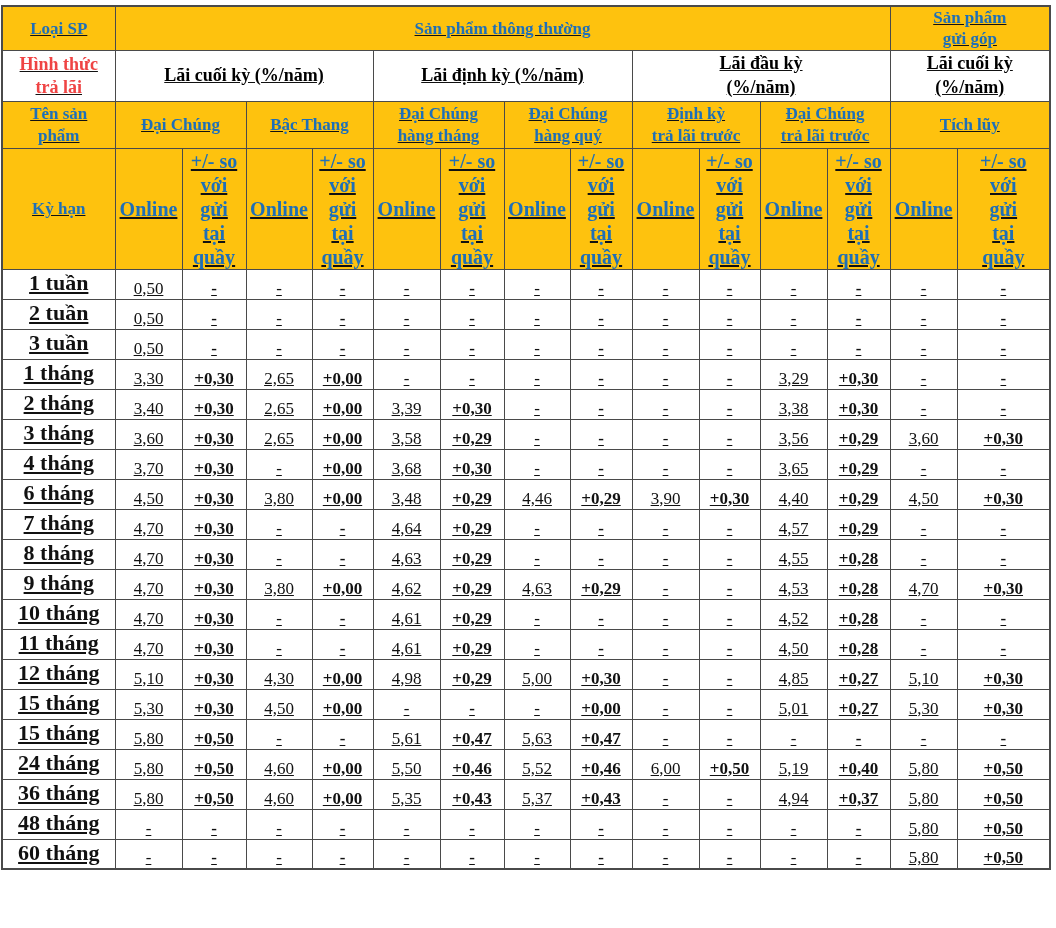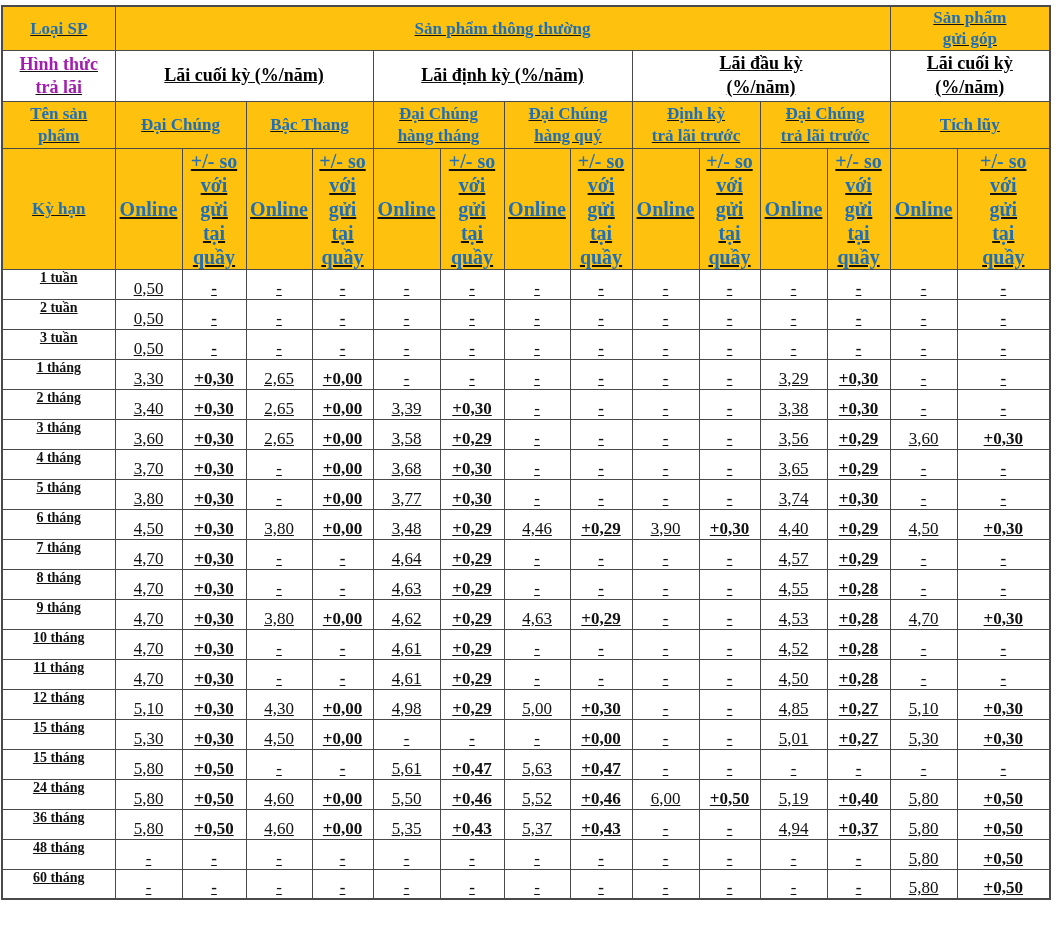--- a/index.html
+++ b/index.html
@@ -62,21 +62,21 @@
     vertical-align: middle;
   }
   th.sub {
     font-size: 20px;
     line-height: 1.2;
   }
   
   tr.datarow { height: 30px; background: #ffffff; }
   td.term {
     font-weight: bold;
-    font-size: 14px;
+    font-size: 22px;
     vertical-align: top;
     padding-top: 2px;
   }
   td.online, td.diff {
     font-size: 17px;
     vertical-align: bottom;
     padding-bottom: 3px;
   }
   td.diff { font-weight: bold; }
 </style>
@@ -103,21 +103,21 @@
         <col style="width:93px">
     </colgroup>
     <thead>
       <tr class="hdr1">
         <th class="y">Loại SP</th>
         <th class="y" colspan="12">Sản phẩm thông thường</th>
         <th class="y" colspan="2">Sản phẩm
 gửi góp</th>
       </tr>
       <tr class="hdr2">
-        <th class="y" style="background:#ffffff;color:#a21caf;font-size:18px;margin-left:32px;">Hình thức
+        <th class="y" style="background:#ffffff;color:#ef4444;font-size:18px;margin-left:32px;">Hình thức
 trả lãi</th>
         <th class="w" colspan="4">Lãi cuối kỳ (%/năm)</th>
         <th class="w" colspan="4">Lãi định kỳ (%/năm)</th>
         <th class="w" colspan="4">Lãi đầu kỳ
 (%/năm)</th>
         <th class="w" colspan="2">Lãi cuối kỳ
 (%/năm)</th>
       </tr>
       <tr class="hdr3">
         <th class="y">Tên sản
@@ -294,37 +294,20 @@
           <td class="online">-</td>
           <td class="diff">-</td>
           <td class="online">-</td>
           <td class="diff">-</td>
           <td class="online">3,65</td>
           <td class="diff">+0,29</td>
           <td class="online">-</td>
           <td class="diff">-</td>
         </tr>
         <tr class="datarow">
-          <td class="term">5 tháng</td>
-          <td class="online">3,80</td>
-          <td class="diff">+0,30</td>
-          <td class="online">-</td>
-          <td class="diff">+0,00</td>
-          <td class="online">3,77</td>
-          <td class="diff">+0,30</td>
-          <td class="online">-</td>
-          <td class="diff">-</td>
-          <td class="online">-</td>
-          <td class="diff">-</td>
-          <td class="online">3,74</td>
-          <td class="diff">+0,30</td>
-          <td class="online">-</td>
-          <td class="diff">-</td>
-        </tr>
-        <tr class="datarow">
           <td class="term">6 tháng</td>
           <td class="online">4,50</td>
           <td class="diff">+0,30</td>
           <td class="online">3,80</td>
           <td class="diff">+0,00</td>
           <td class="online">3,48</td>
           <td class="diff">+0,29</td>
           <td class="online">4,46</td>
           <td class="diff">+0,29</td>
           <td class="online">3,90</td>

